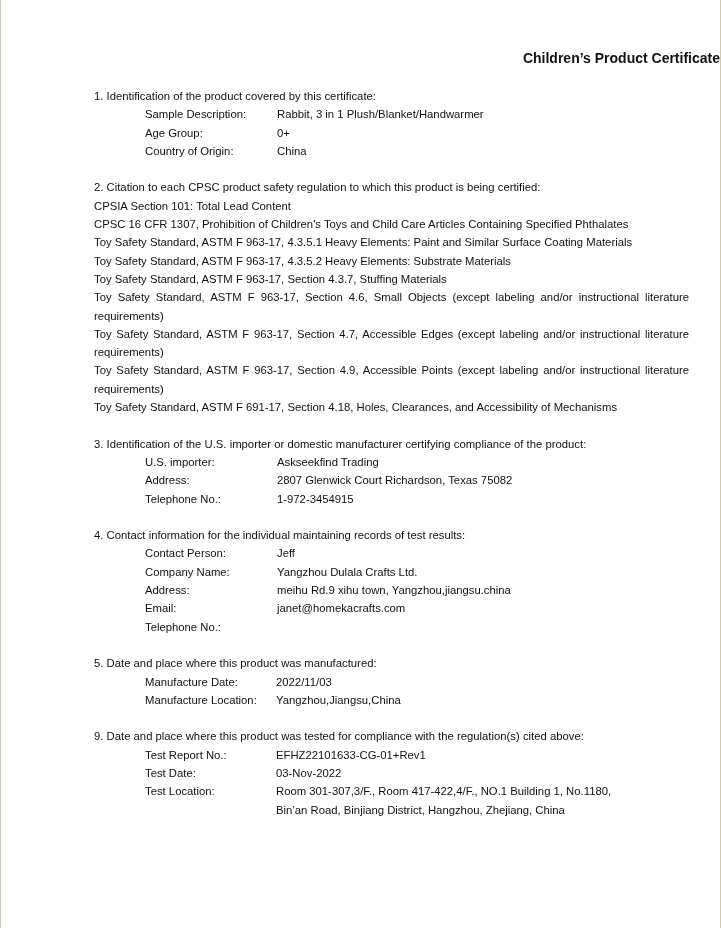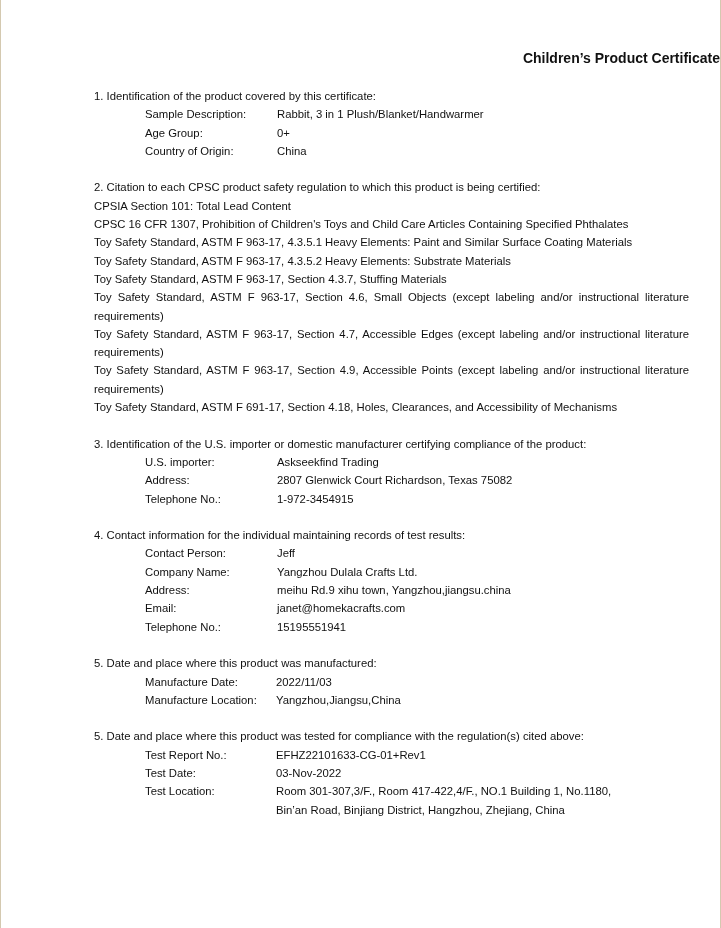--- a/index.html
+++ b/index.html
@@ -100,38 +100,37 @@
       <div class="row">
         <span class="label">Address:</span>
         <span class="value">meihu Rd.9 xihu town, Yangzhou,jiangsu.china</span>
       </div>
       <div class="row">
         <span class="label">Email:</span>
         <span class="value">janet@homekacrafts.com</span>
       </div>
       <div class="row">
         <span class="label">Telephone No.:</span>
-        <span class="value">15195551941</span>
       </div>
     </div>
 
     <div class="section">
       <div class="heading">5. Date and place where this product was manufactured:</div>
       <div class="row narrow">
         <span class="label">Manufacture Date:</span>
         <span class="value">2022/11/03</span>
       </div>
       <div class="row narrow">
         <span class="label">Manufacture Location:</span>
         <span class="value">Yangzhou,Jiangsu,China</span>
       </div>
     </div>
 
     <div class="section">
-      <div class="heading">5. Date and place where this product was tested for compliance with the regulation(s) cited above:</div>
+      <div class="heading">9. Date and place where this product was tested for compliance with the regulation(s) cited above:</div>
       <div class="row narrow">
         <span class="label">Test Report No.:</span>
         <span class="value">EFHZ22101633-CG-01+Rev1</span>
       </div>
       <div class="row narrow">
         <span class="label">Test Date:</span>
         <span class="value">03-Nov-2022</span>
       </div>
       <div class="row narrow">
         <span class="label">Test Location:</span>

